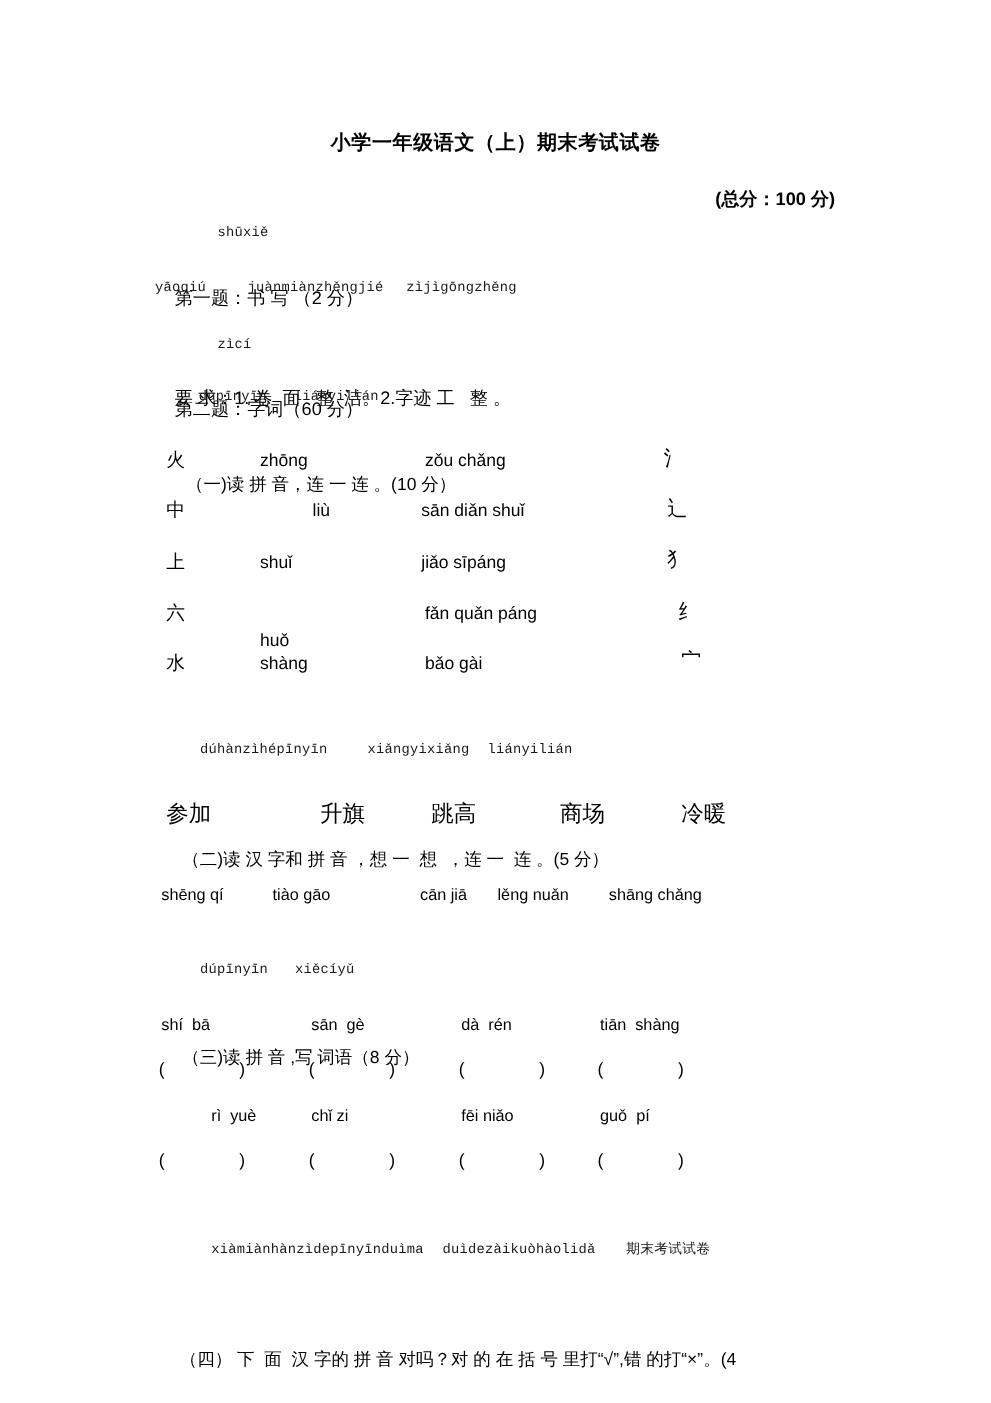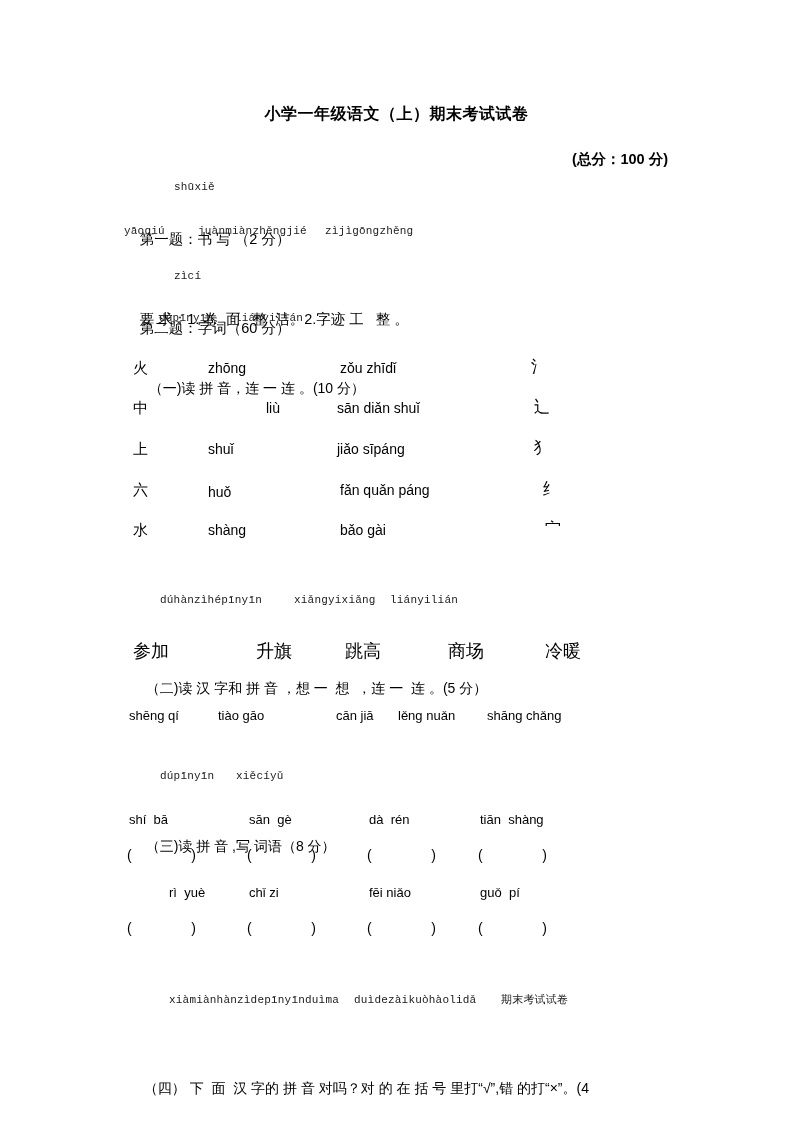--- a/index.html
+++ b/index.html
@@ -101,35 +101,35 @@
   </div>
 
   <div class="abs ruby-line heading2" style="left:131px; top:325px;">
     <span class="ruby-top" style="left:28px;">dúpīnyīn</span>
     <span class="ruby-top" style="left:104px;">liányilián</span>
     <span class="ruby-base">（一)读 拼 音，连 一 连 。(10 分）</span>
   </div>
 
   <div class="abs match-cell match-char" style="left:133px; top:359px;">火</div>
   <div class="abs match-cell" style="left:208px; top:360px;">zhōng</div>
-  <div class="abs match-cell" style="left:340px; top:360px;">zǒu zhīdǐ</div>
+  <div class="abs match-cell" style="left:340px; top:360px;">zǒu chǎng</div>
   <div class="abs match-cell radical-glyph" style="left:531px; top:357px;">氵</div>
 
   <div class="abs match-cell match-char" style="left:133px; top:399px;">中</div>
-  <div class="abs match-cell" style="left:224px; top:400px;padding-left:42px;">liù</div>
+  <div class="abs match-cell" style="left:208px; top:400px;padding-left:42px;">liù</div>
   <div class="abs match-cell" style="left:337px; top:400px;">sān diǎn shuǐ</div>
   <div class="abs match-cell radical-glyph" style="left:534px; top:397px;">辶</div>
 
   <div class="abs match-cell match-char" style="left:133px; top:440px;">上</div>
   <div class="abs match-cell" style="left:208px; top:441px;">shuǐ</div>
   <div class="abs match-cell" style="left:337px; top:441px;">jiǎo sīpáng</div>
   <div class="abs match-cell radical-glyph" style="left:534px; top:438px;">犭</div>
 
   <div class="abs match-cell match-char" style="left:133px; top:481px;">六</div>
-  <div class="abs match-cell" style="left:208px; top:484px;">huǒ</div>
+  <div class="abs match-cell" style="left:208px; top:504px;">huǒ</div>
   <div class="abs match-cell" style="left:340px; top:482px;">fǎn quǎn páng</div>
   <div class="abs match-cell radical-glyph" style="left:542px; top:479px;">纟</div>
 
   <div class="abs match-cell match-char" style="left:133px; top:521px;">水</div>
   <div class="abs match-cell" style="left:208px; top:522px;">shàng</div>
   <div class="abs match-cell" style="left:340px; top:522px;text-align:right;">bǎo gài</div>
   <div class="abs match-cell radical-glyph" style="left:545px; top:518px;">宀</div>
 
   <div class="abs ruby-line heading2" style="left:128px; top:607px;">
     <span class="ruby-top" style="left:32px;">dúhànzìhépīnyīn</span>

